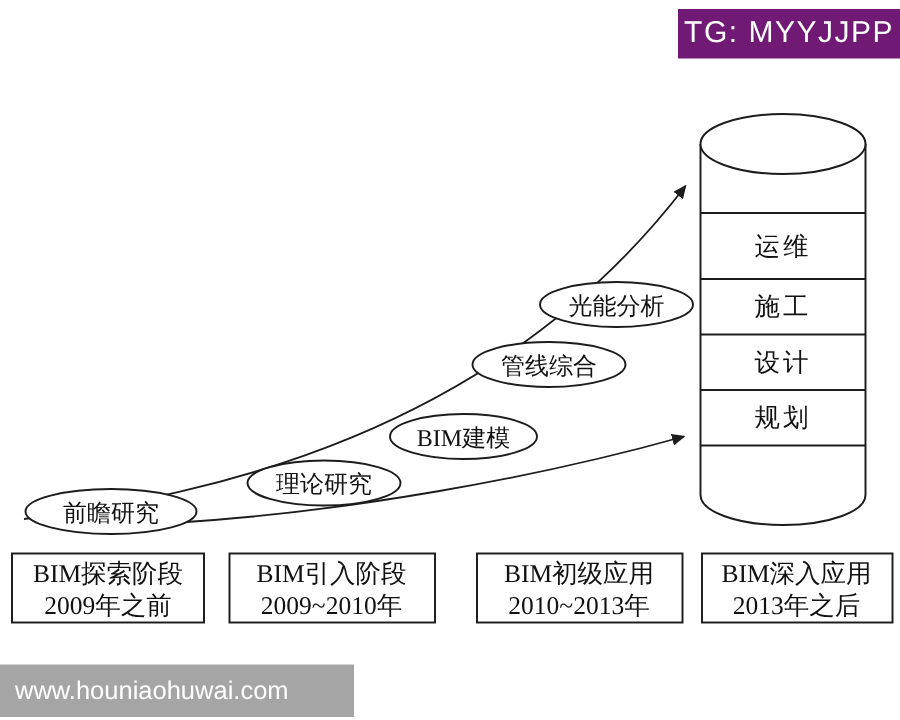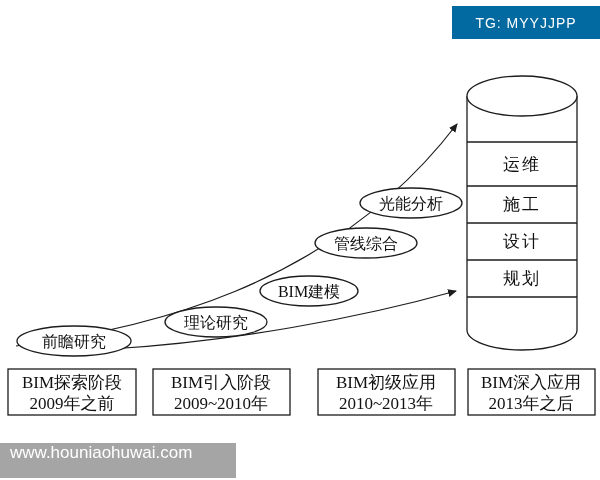--- a/index.html
+++ b/index.html
@@ -10,40 +10,41 @@
     background: #ffffff;
     overflow: hidden;
     font-family: "Liberation Serif", "DejaVu Serif", serif;
   }
   .badge {
     position: absolute;
     left: 452px;
     top: 6px;
     width: 148px;
     height: 33px;
-    background: #0369a1;
+    background: #701a75;
     color: #ffffff;
     font-family: "Liberation Sans", "DejaVu Sans", sans-serif;
-    font-size: 14px;
+    font-size: 20px;
     letter-spacing: 1px;
     display: flex;
     align-items: center;
     justify-content: center;
   }
   .watermark {
     position: absolute;
     left: 0;
     top: 443px;
     width: 236px;
     height: 35px;
     background: #a5a5a5;
     color: #ffffff;
     font-family: "Liberation Sans", "DejaVu Sans", sans-serif;
     font-size: 17px;
     display: flex;
+    align-items: center;
     padding-left: 10px;
     box-sizing: border-box;
   }
   svg { display: block; }
   .shape { stroke: #1c1c1c; stroke-width: 1.3; fill: none; }
   .shape-filled-white { stroke: #1c1c1c; stroke-width: 1.3; fill: #ffffff; }
   .arrow { stroke: #1c1c1c; stroke-width: 1.2; fill: none; }
   .txt {
     fill: #111111;
     font-family: "Liberation Serif", "DejaVu Serif", serif;

